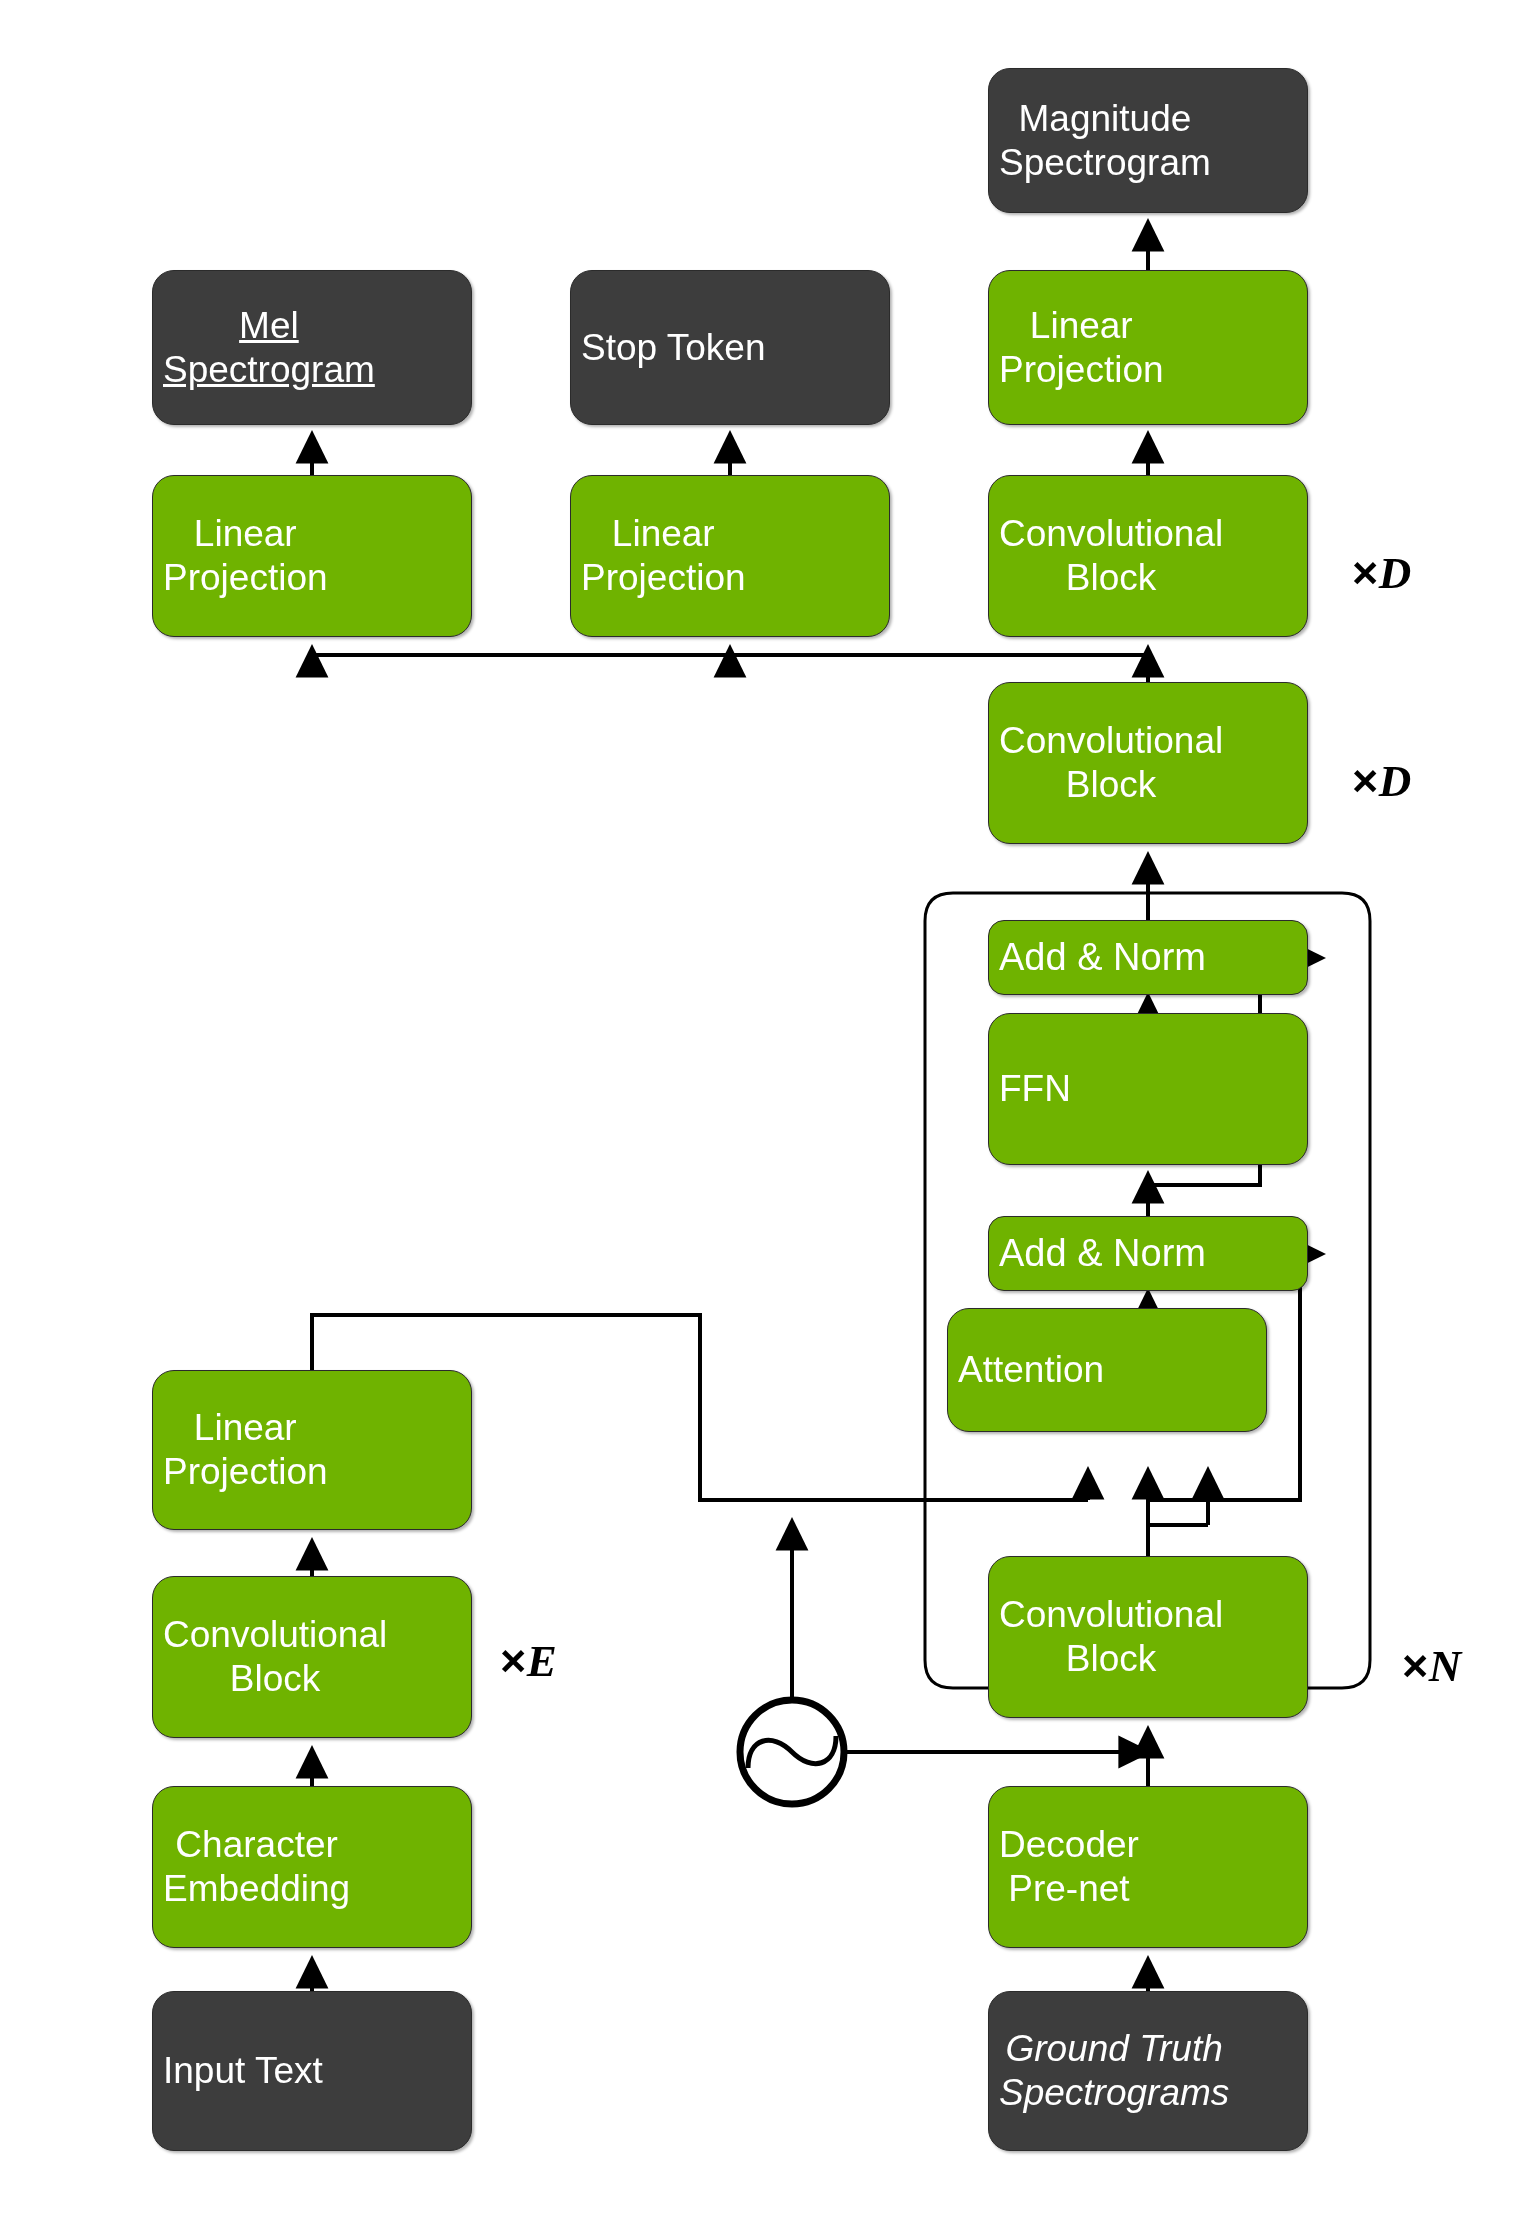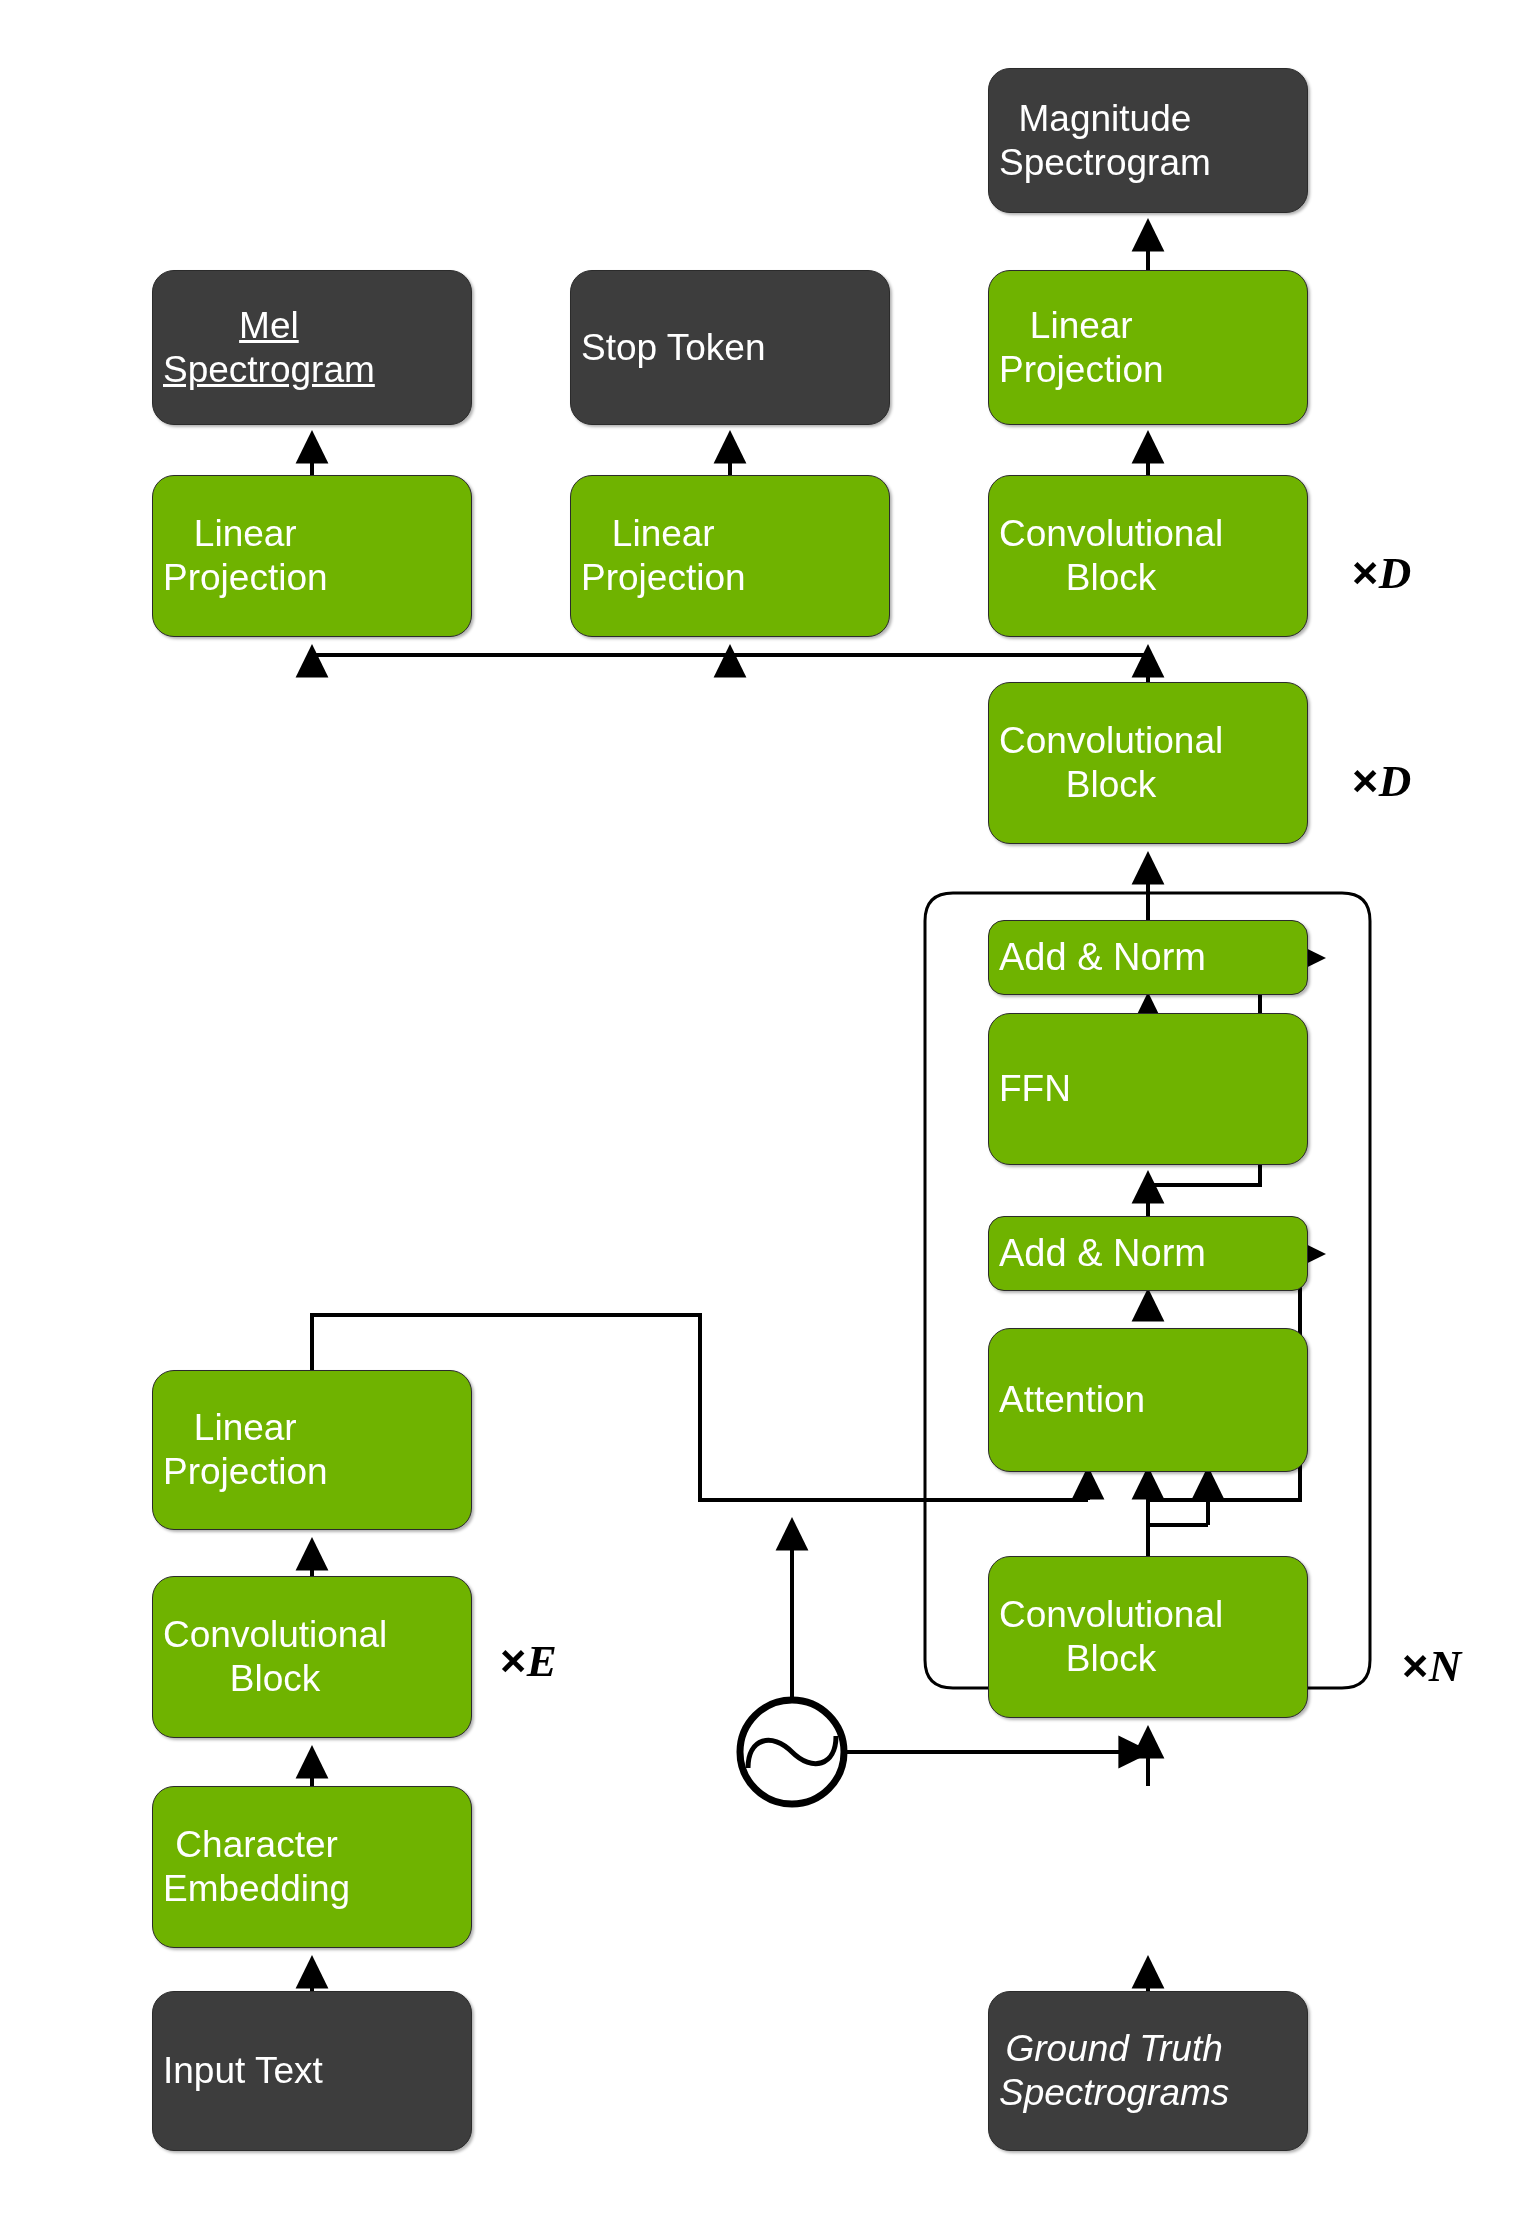--- a/index.html
+++ b/index.html
@@ -131,39 +131,43 @@
   </div>
 
   <div class="node green" style="left:988px;top:1013px;width:320px;height:152px;">
     <span class="lbl">FFN</span>
   </div>
 
   <div class="node green small" style="left:988px;top:1216px;width:320px;height:75px;">
     <span class="lbl">Add &amp; Norm</span>
   </div>
 
-  <div class="node green" style="left:988px;top:1308px;width:320px;height:144px;margin-top:20px;">
+  <div class="node green" style="left:947px;top:1308px;width:320px;height:124px;">
     <span class="lbl">Attention</span>
   </div>
 
   <div class="node green" style="left:152px;top:1370px;width:320px;height:160px;">
     <span class="lbl">Linear
 Projection</span>
   </div>
 
   <div class="node green" style="left:988px;top:1556px;width:320px;height:162px;">
     <span class="lbl">Convolutional
 Block</span>
   </div>
 
   <div class="node green" style="left:152px;top:1576px;width:320px;height:162px;">
     <span class="lbl">Convolutional
 Block</span>
   </div>
 
+  <div class="node green" style="left:988px;top:1786px;width:320px;height:162px;">
+    <span class="lbl">Decoder
+Pre-net</span>
+  </div>
 
   <div class="node green" style="left:152px;top:1786px;width:320px;height:162px;">
     <span class="lbl">Character
 Embedding</span>
   </div>
 
   <div class="node dark" style="left:988px;top:1991px;width:320px;height:160px;font-style:italic;">
     <span class="lbl">Ground Truth
 Spectrograms</span>
   </div>

